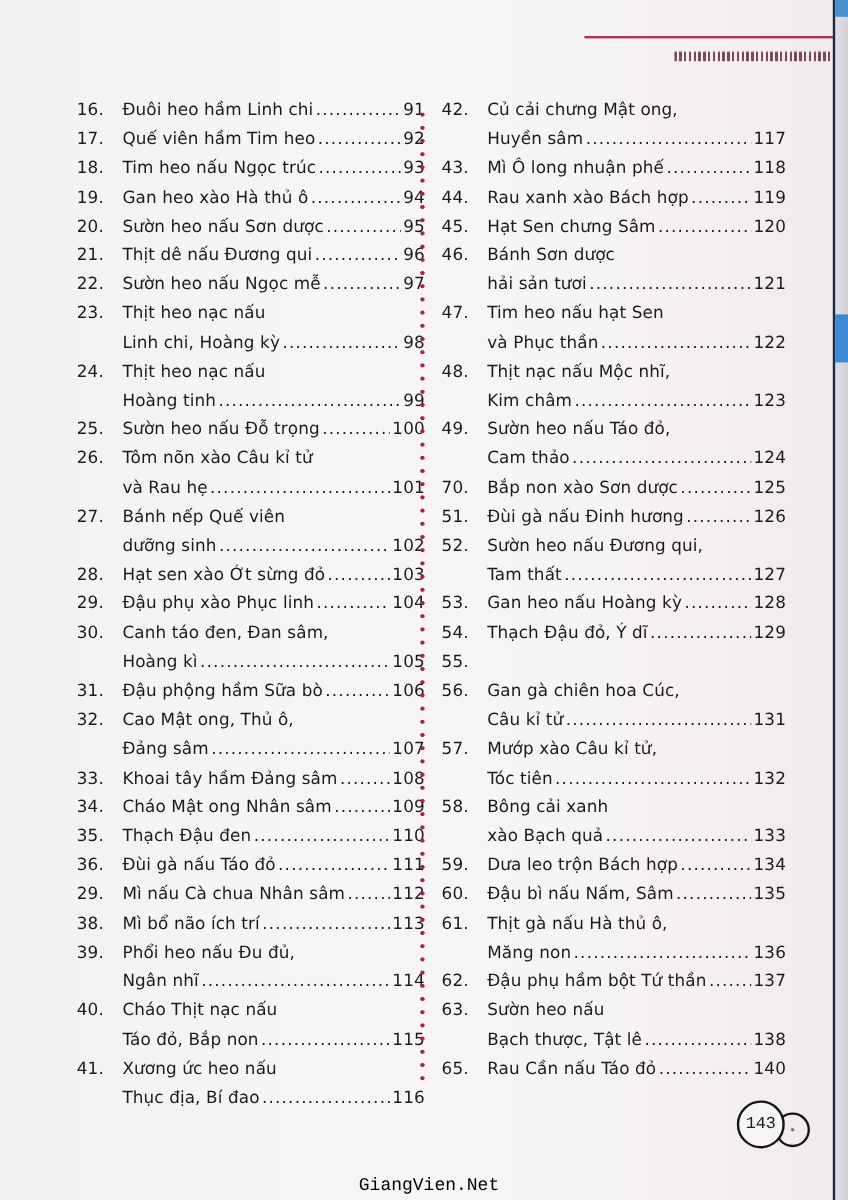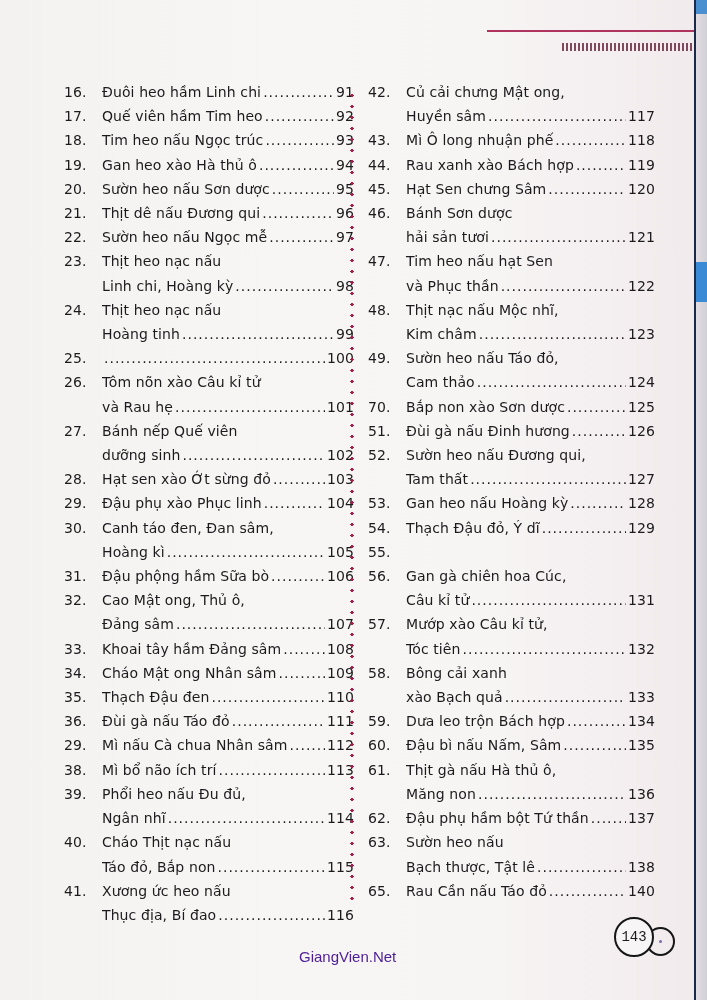--- a/index.html
+++ b/index.html
@@ -65,22 +65,22 @@
     }
     .circle-small {
       position: absolute; left: 32px; top: 10px; width: 25px; height: 25px;
       border: 2px solid #161616; border-radius: 50%;
     }
     .circle-small::after {
       content: ""; position: absolute; left: 11px; top: 11px; width: 3px; height: 3px;
       border-radius: 50%; background: #7a6bb0;
     }
     .watermark {
-      position: absolute; left: 299px; top: 948px;
-      font-family: Liberation Sans, sans-serif; font-size: 15px; color: #4c1d95;
+      position: absolute; left: 299px; top: 980px;
+      font-family: Liberation Mono, monospace; font-size: 15px; color: #000000;
     }
   </style>
 </head>
 <body>
 
 <div class="top-rule"></div>
 <div class="top-bars"></div>
 <div class="edge"></div>
 <div class="edge-line"></div>
 <div class="edge-blue"></div>
@@ -180,20 +180,21 @@
           <span class="t">Hoàng tinh</span>
           <span class="dots"></span>
           <span class="pg">99</span>
         </div>
       </div>
     </div>
     <div class="entry">
       <span class="num">25.</span>
       <div class="body">
         <div class="line">
+          <span class="t">Sườn heo nấu Đỗ trọng</span>
           <span class="dots"></span>
           <span class="pg">100</span>
         </div>
       </div>
     </div>
     <div class="entry">
       <span class="num">26.</span>
       <div class="body">
         <div class="line">
           <span class="t">Tôm nõn xào Câu kỉ tử</span>

